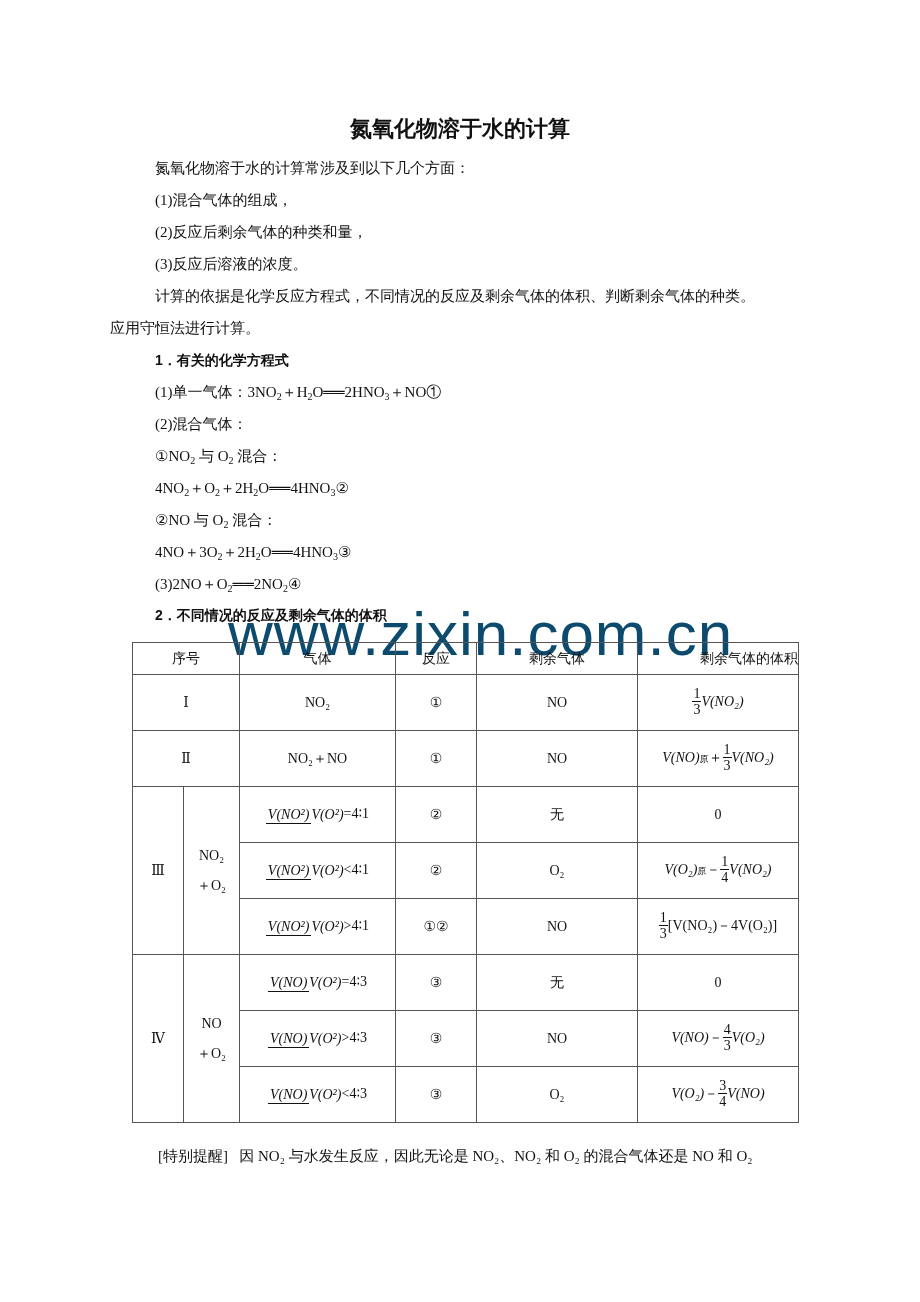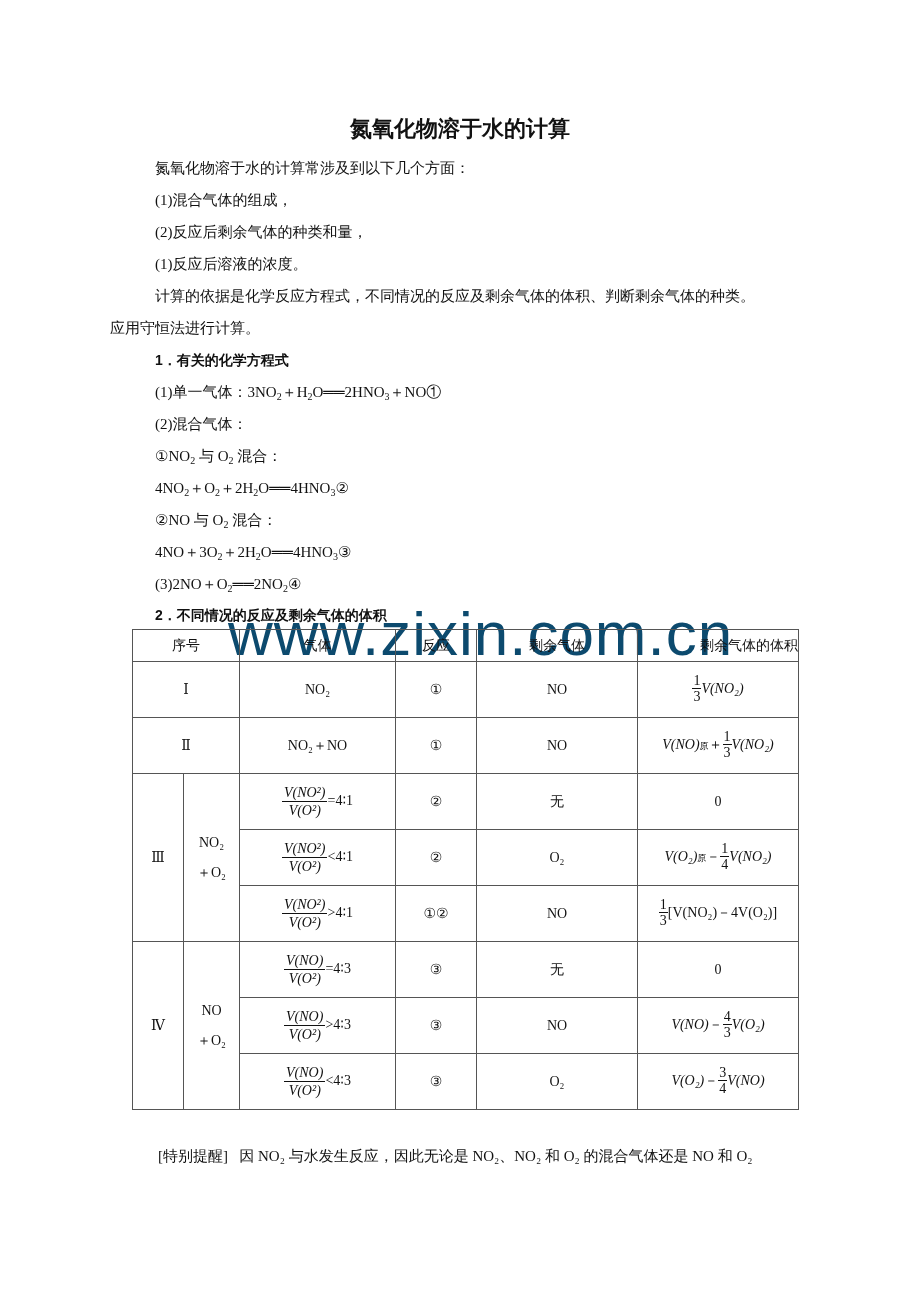--- a/index.html
+++ b/index.html
@@ -9,42 +9,42 @@
                font-size: 62px; color: #0c4a6e; letter-spacing: 1px; z-index: 0; white-space: nowrap; }
   .title { position: absolute; left: 0; width: 920px; top: 114px; text-align: center;
            font-family: "DejaVu Sans", "Liberation Sans", sans-serif; font-weight: bold; font-size: 22px; }
   .line { position: absolute; font-size: 15px; white-space: nowrap; line-height: 20px; }
   .ind { left: 155px; }
   .noind { left: 110px; }
   .bold { font-family: Liberation Sans, sans-serif; font-weight: bold; font-size: 14px; }
   sub { font-size: 10px; vertical-align: -3px; }
   i { font-style: italic; }
 
-  table { position: absolute; left: 132px; top: 629px; border-collapse: collapse; z-index: 1; }
+  table { position: absolute; left: 132px; top: 642px; border-collapse: collapse; z-index: 1; }
   td { border: 1.2px solid #555; text-align: center; vertical-align: middle; font-size: 14px; padding: 0; }
   .hdr td { height: 31px; }
   .r56 td, td.r56 { height: 55px; }
   .c0 { width: 50px; } .c1 { width: 55px; } .c2 { width: 155px; } .c3 { width: 80px; font-family: Liberation Mono, monospace; } .c4 { width: 160px; } .c5 { width: 160px; text-align: right; }
-  .frac { display: inline-flex; flex-direction: column; align-items: center; vertical-align: middle; line-height: 17px; }
+  .frac { display: inline-flex; flex-direction: row; align-items: center; vertical-align: middle; line-height: 17px; }
   .frac .num { border-bottom: 1px solid #111; padding: 0 2px; }
   .sfrac { display: inline-flex; flex-direction: column; align-items: center; vertical-align: middle; line-height: 16px; font-size: 14px; }
   .sfrac .num { border-bottom: 1px solid #111; padding: 0 1px; line-height: 14px; }
   .small-cn { font-size: 9px; }
 </style>
 </head>
 <body>
 
 <div class="watermark">www.zixin.com.cn</div>
 
 <div class="title">氮氧化物溶于水的计算</div>
 
 <div class="line ind" style="top:158px">氮氧化物溶于水的计算常涉及到以下几个方面：</div>
 <div class="line ind" style="top:190px">(1)混合气体的组成，</div>
 <div class="line ind" style="top:222px">(2)反应后剩余气体的种类和量，</div>
-<div class="line ind" style="top:254px">(1)反应后溶液的浓度。</div>
+<div class="line ind" style="top:254px">(3)反应后溶液的浓度。</div>
 <div class="line ind" style="top:286px">计算的依据是化学反应方程式，不同情况的反应及剩余气体的体积、判断剩余气体的种类。</div>
 <div class="line noind" style="top:318px">应用守恒法进行计算。</div>
 
 <div class="line ind bold" style="top:350px">1．有关的化学方程式</div>
 
 <div class="line ind" style="top:382px">
   <span>(1)单一气体：</span><span>3NO</span><sub>2</sub><span>＋H</span><sub>2</sub><span>O══2HNO</span><sub>3</sub><span>＋NO①</span>
 </div>
 <div class="line ind" style="top:414px">(2)混合气体：</div>
 <div class="line ind" style="top:446px">

